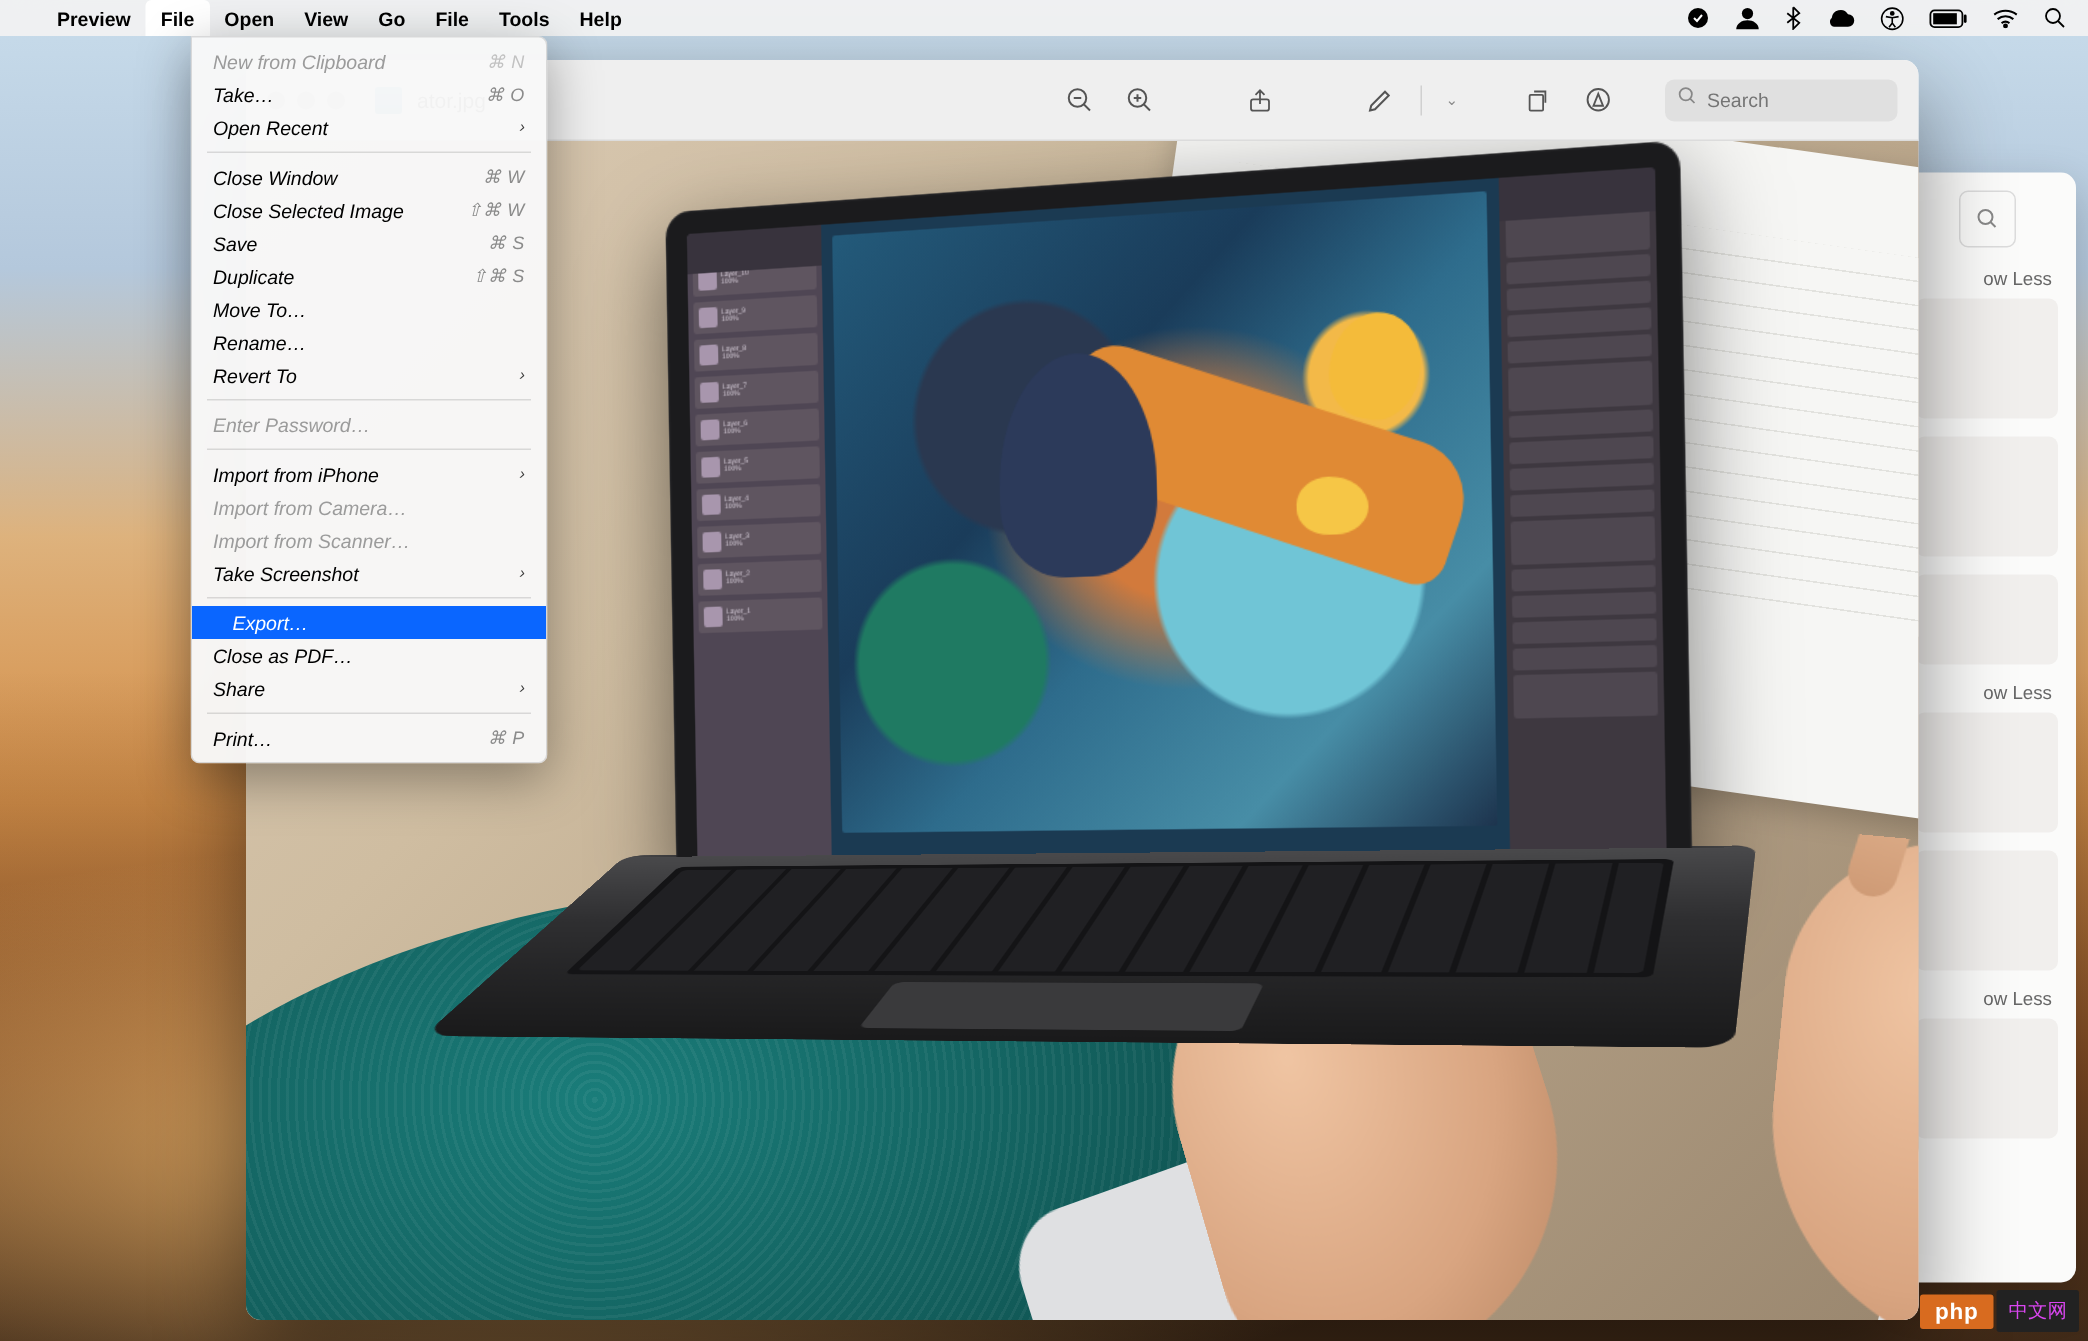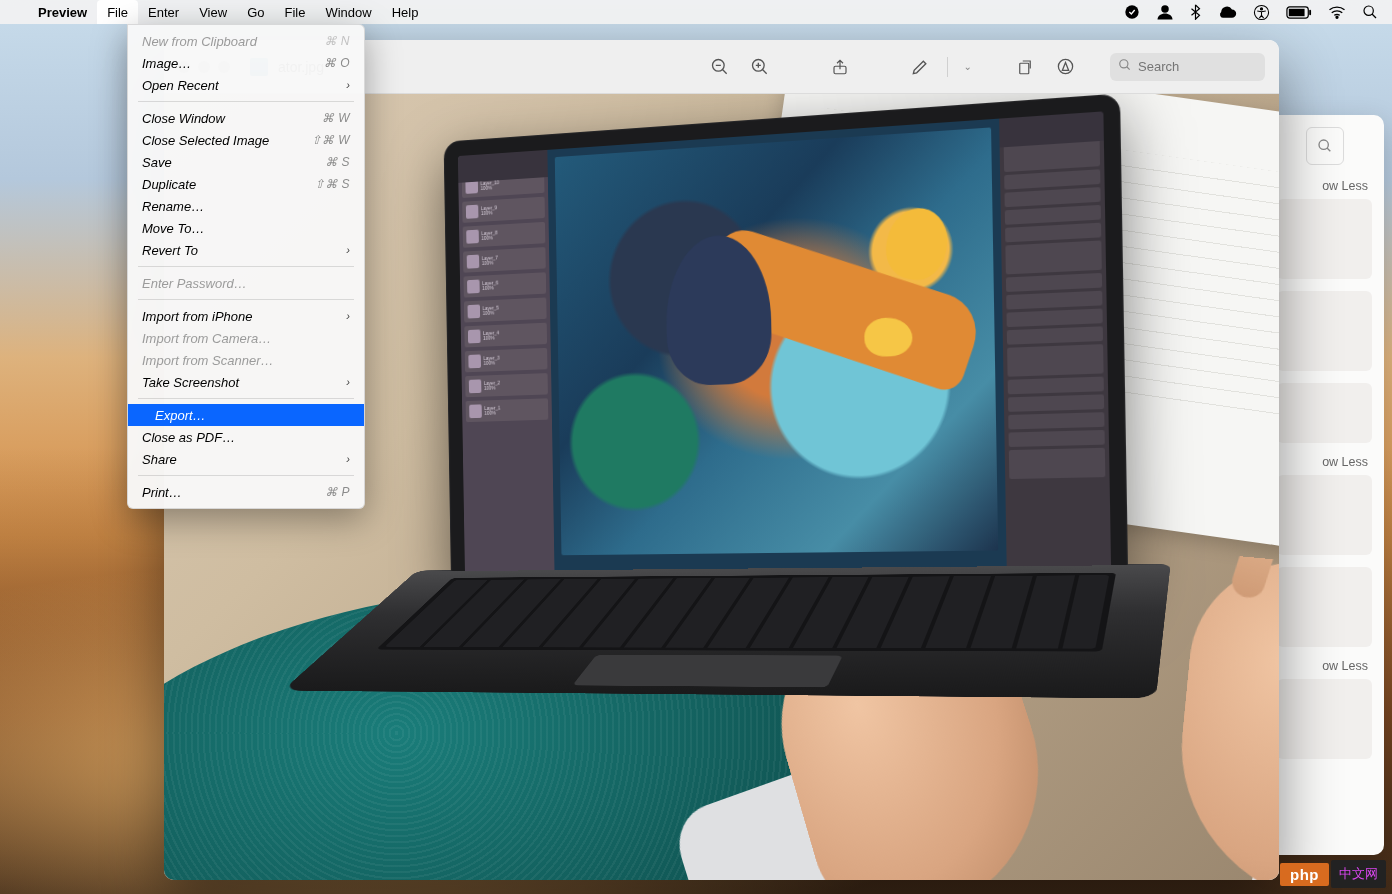--- a/index.html
+++ b/index.html
@@ -12,21 +12,21 @@
 }
 .desktop-bg::after { content:""; position:absolute; left:0; right:0; bottom:0; height:50%; background:
   radial-gradient(ellipse at 25% 70%, rgba(255,200,120,0.8), transparent 45%),
   linear-gradient(180deg, transparent 0%, rgba(40,30,20,0.6) 100%);
 }
 
 
 .menubar { position:absolute; top:0; left:0; right:0; height:24px; background:rgba(242,242,242,0.92); backdrop-filter:blur(20px); display:flex; align-items:center; font-size:13px; color:#000; z-index:100; }
 .menubar .apple { width:28px; display:flex; justify-content:center; font-size:14px; }
 .menubar .app-name { font-weight:600; padding:0 10px; }
-.menubar .menu-item { padding:0 10px; cursor:default; height:100%; display:flex; align-items:center; }
+.menubar .menu-item { padding:0 10px; cursor:default; height:100%; display:flex; align-items:center;font-weight:bold; }
 .menubar .menu-item.active { background:#fff; border-radius:4px 4px 0 0; }
 .menubar .spacer { flex:1; }
 .menubar .right-icons { display:flex; align-items:center; gap:16px; padding-right:14px; color:#000; }
 .menubar .right-icons span { display:flex; align-items:center; }
 .ricon svg { display:block; }
 
 
 .dropdown { position:absolute; top:24px; left:127px; width:238px; background:rgba(248,248,248,0.97); border:0.5px solid rgba(0,0,0,0.12); border-radius:0 6px 6px 6px; box-shadow:0 10px 35px rgba(0,0,0,0.35); padding:5px 0; z-index:200; font-size:13px;font-style:italic; }
 .dd-item { display:flex; align-items:center; height:22px; padding:0 14px; color:#000; position:relative; }
 .dd-item.disabled { color:#9b9b9b; }
@@ -305,25 +305,25 @@
       </div>
     </div>
   </div>
 </div>
 
 <div class="menubar">
   <div class="apple"></div>
   <div class="app-name">Preview</div>
   <div id="menuitems" style="display:flex;height:100%">
       <div class="menu-item active">File</div>
-      <div class="menu-item">Enter</div>
+      <div class="menu-item">Open</div>
       <div class="menu-item">View</div>
       <div class="menu-item">Go</div>
       <div class="menu-item">File</div>
-      <div class="menu-item">Window</div>
+      <div class="menu-item">Tools</div>
       <div class="menu-item">Help</div>
     </div>
   <div class="spacer"></div>
   <div class="right-icons">
     <span class="ricon">
         <svg width="16" height="16" viewBox="0 0 24 24" fill="#000">
           <circle cx="12" cy="12" r="10"></circle>
           <path d="M8 12l3 3 5-6" stroke="#fff" stroke-width="2" fill="none"></path>
         </svg>
       </span>
@@ -371,21 +371,21 @@
       </span>
   </div>
 </div>
 
 <div class="dropdown" id="dropdown">
     <div class="dd-item disabled">
       <span>New from Clipboard</span>
       <span class="shortcut">⌘ N</span>
     </div>
     <div class="dd-item">
-      <span>Image…</span>
+      <span>Take…</span>
       <span class="shortcut">⌘ O</span>
     </div>
     <div class="dd-item">
       <span>Open Recent</span>
       <span class="chevron">›</span>
     </div>
     <div class="dd-sep"></div>
     <div class="dd-item">
       <span>Close Window</span>
       <span class="shortcut">⌘ W</span>
@@ -396,24 +396,24 @@
     </div>
     <div class="dd-item">
       <span>Save</span>
       <span class="shortcut">⌘ S</span>
     </div>
     <div class="dd-item">
       <span>Duplicate</span>
       <span class="shortcut">⇧⌘ S</span>
     </div>
     <div class="dd-item">
+      <span>Move To…</span>
+    </div>
+    <div class="dd-item">
       <span>Rename…</span>
-    </div>
-    <div class="dd-item">
-      <span>Move To…</span>
     </div>
     <div class="dd-item">
       <span>Revert To</span>
       <span class="chevron">›</span>
     </div>
     <div class="dd-sep"></div>
     <div class="dd-item disabled">
       <span>Enter Password…</span>
     </div>
     <div class="dd-sep"></div>

